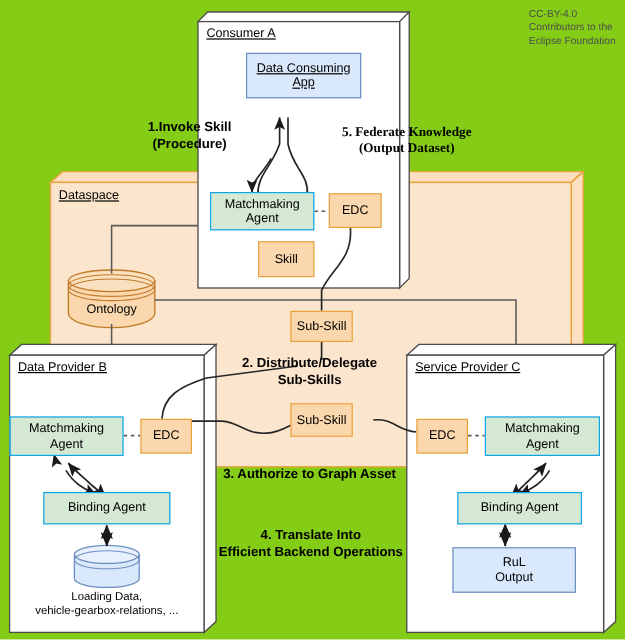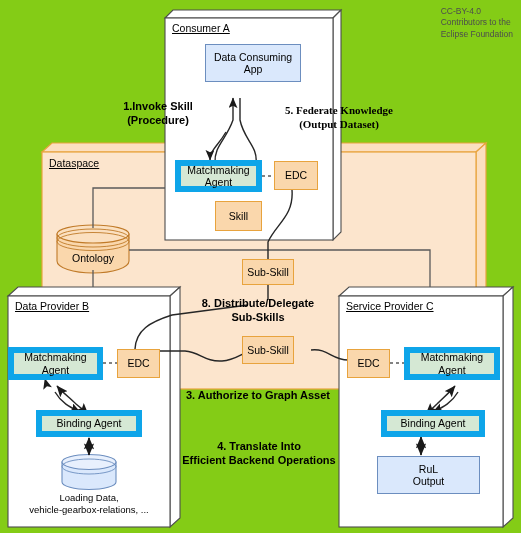--- a/index.html
+++ b/index.html
@@ -29,21 +29,21 @@
     display: flex;
     align-items: center;
     justify-content: center;
     text-align: center;
     line-height: 1.18;
     color: #000000;
     z-index: 5;
   }
   .node-green {
     background: #d5e8d4;
-    border: 6px solid #0ea5e9;
+    border: 1px solid #0ea5e9;
     font-size: 10.5px;
   }
   .node-orange {
     background: #fad7ac;
     border: 1px solid #e8a33d;
     font-size: 10.5px;
   }
   .node-blue {
     background: #dae8fc;
     border: 1px solid #6c8ebf;
@@ -193,21 +193,21 @@
 
   <div class="credit">CC-BY-4.0
 Contributors to the
 Eclipse Foundation</div>
 
   <div class="container-label" style="left:172px; top:22px;">Consumer A</div>
   <div class="container-label" style="left:49px; top:157px;">Dataspace</div>
   <div class="container-label" style="left:15px; top:300px;">Data Provider B</div>
   <div class="container-label" style="left:346px; top:300px;">Service Provider C</div>
 
-  <div class="node node-blue" style="left:205px; top:44px; width:96px; height:38px; white-space:pre-line;">Data Consuming
+  <div class="node node-blue" style="left:205px; top:44px; width:96px; height:38px; white-space:pre-line;text-decoration:underline;">Data Consuming
 App</div>
 
   <div class="node node-green" style="left:175px; top:160px; width:87px; height:32px; white-space:pre-line;">Matchmaking
 Agent</div>
 
   <div class="node node-orange" style="left:274px; top:161px; width:44px; height:29px;">EDC</div>
 
   <div class="node node-orange" style="left:215px; top:201px; width:47px; height:30px;">Skill</div>
 
   <div class="node" style="left:57px; top:248px; width:72px; height:20px; font-size:10.5px; background:transparent; border:none;">Ontology</div>
@@ -235,21 +235,21 @@
 
   <div class="node node-blue" style="left:377px; top:456px; width:103px; height:38px; white-space:pre-line;">RuL
 Output</div>
 
   <div class="step-label" style="left:98px; top:100px; width:120px;">1.Invoke Skill
 (Procedure)</div>
 
   <div class="step-label" style="left:260px; top:104px; width:158px;font-family:Liberation Serif, serif;">5. Federate Knowledge
 (Output Dataset)</div>
 
-  <div class="step-label" style="left:182px; top:297px; width:152px;">8. Distribute/Delegate
+  <div class="step-label" style="left:182px; top:297px; width:152px;">2. Distribute/Delegate
 Sub-Skills</div>
 
   <div class="step-label" style="left:168px; top:389px; width:180px;">3. Authorize to Graph Asset</div>
 
   <div class="step-label" style="left:172px; top:440px; width:174px;">4. Translate Into
 Efficient Backend Operations</div>
 
 </div>
 
 </body></html>

